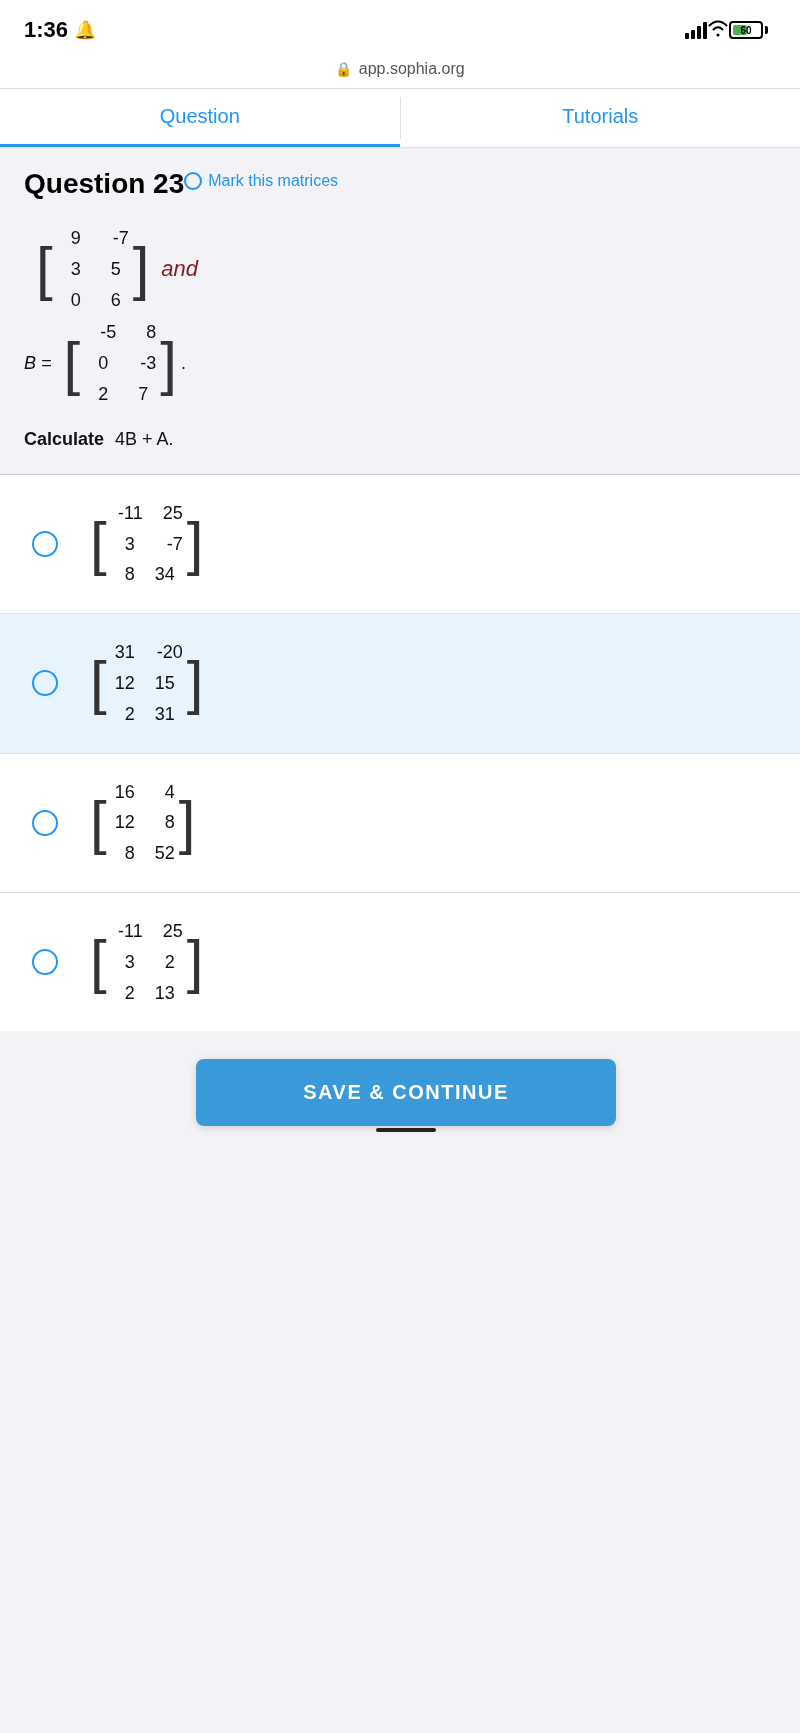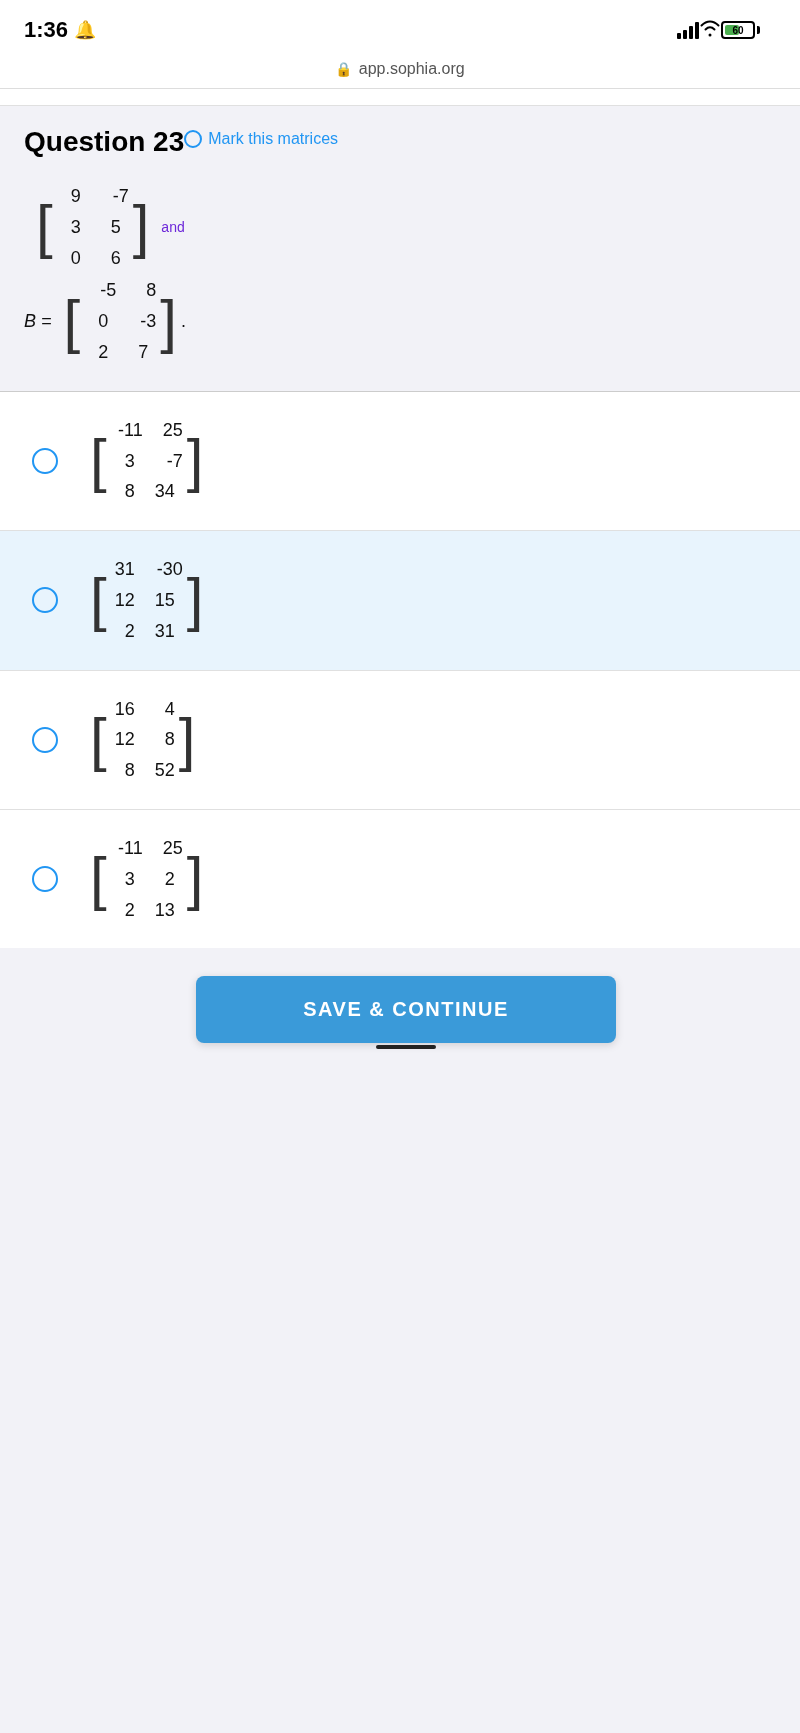--- a/index.html
+++ b/index.html
@@ -11,21 +11,21 @@
       min-height: 1733px;
       overflow-x: hidden;
     }
 
     
     .status-bar {
       background: #fff;
       display: flex;
       justify-content: space-between;
       align-items: center;
-      padding: 12px 40px 8px 24px;
+      padding: 12px 32px 8px 24px;
       height: 56px;
     }
     .status-time {
       font-size: 22px;
       font-weight: 700;
       color: #000;
       display: flex;
       align-items: center;
       gap: 6px;
     }
@@ -217,23 +217,24 @@
       display: flex;
       align-items: center;
     }
     .b-label {
       font-size: 18px;
       color: #111;
       margin-right: 8px;
       font-style: italic;
     }
     .and-text {
-      font-size: 14px;
-      color: #6d28d9;
+      font-size: 22px;
+      color: #7f1d1d;
       margin-left: 6px;
+      font-style: italic;
     }
     .calculate-line {
       margin-top: 20px;
       font-size: 18px;
       color: #111;
     }
     .calc-bold { font-weight: 700; }
     .calc-formula { font-size: 18px; color: #111; }
 
     
@@ -335,21 +336,27 @@
     </div>
   </div>
 </div>
 
 <div class="url-bar">
   <span class="lock-icon">🔒</span>
   <span>app.sophia.org</span>
 </div>
 
 <div class="tab-bar">
+  <div class="tab-item active">
+    <span>Question</span>
+  </div>
   <div class="tab-divider"></div>
+  <div class="tab-item">
+    <span>Tutorials</span>
+  </div>
 </div>
 
 <div class="question-header">
   <h1 class="question-title">Question 23</h1>
   <div class="mark-question">
     <span class="mark-circle"></span>
     <span>Mark this matrices</span>
   </div>
 </div>
 
@@ -396,20 +403,24 @@
         <div class="matrix-row">
           <span class="matrix-cell">2</span>
           <span class="matrix-cell">7</span>
         </div>
       </div>
       <span class="matrix-bracket right">]</span>
     </div>
     <span style="font-size:18px;color:#111;">.</span>
   </div>
 
+  <div class="calculate-line">
+    <span class="calc-bold">Calculate</span>
+    <span style="margin-left:6px;" class="calc-formula">4B + A.</span>
+  </div>
 </div>
 
 <div class="section-divider"></div>
 
 <div>
 
   <div class="answer-option">
     <div class="radio-circle"></div>
     <div class="matrix-container">
       <span class="matrix-bracket left">[</span>
@@ -431,21 +442,21 @@
     </div>
   </div>
 
   <div class="answer-option highlighted">
     <div class="radio-circle"></div>
     <div class="matrix-container">
       <span class="matrix-bracket left">[</span>
       <div class="matrix-values">
         <div class="matrix-row">
           <span class="matrix-cell">31</span>
-          <span class="matrix-cell negative">-30</span>
+          <span class="matrix-cell negative">-20</span>
         </div>
         <div class="matrix-row">
           <span class="matrix-cell">12</span>
           <span class="matrix-cell">15</span>
         </div>
         <div class="matrix-row">
           <span class="matrix-cell">2</span>
           <span class="matrix-cell">31</span>
         </div>
       </div>

